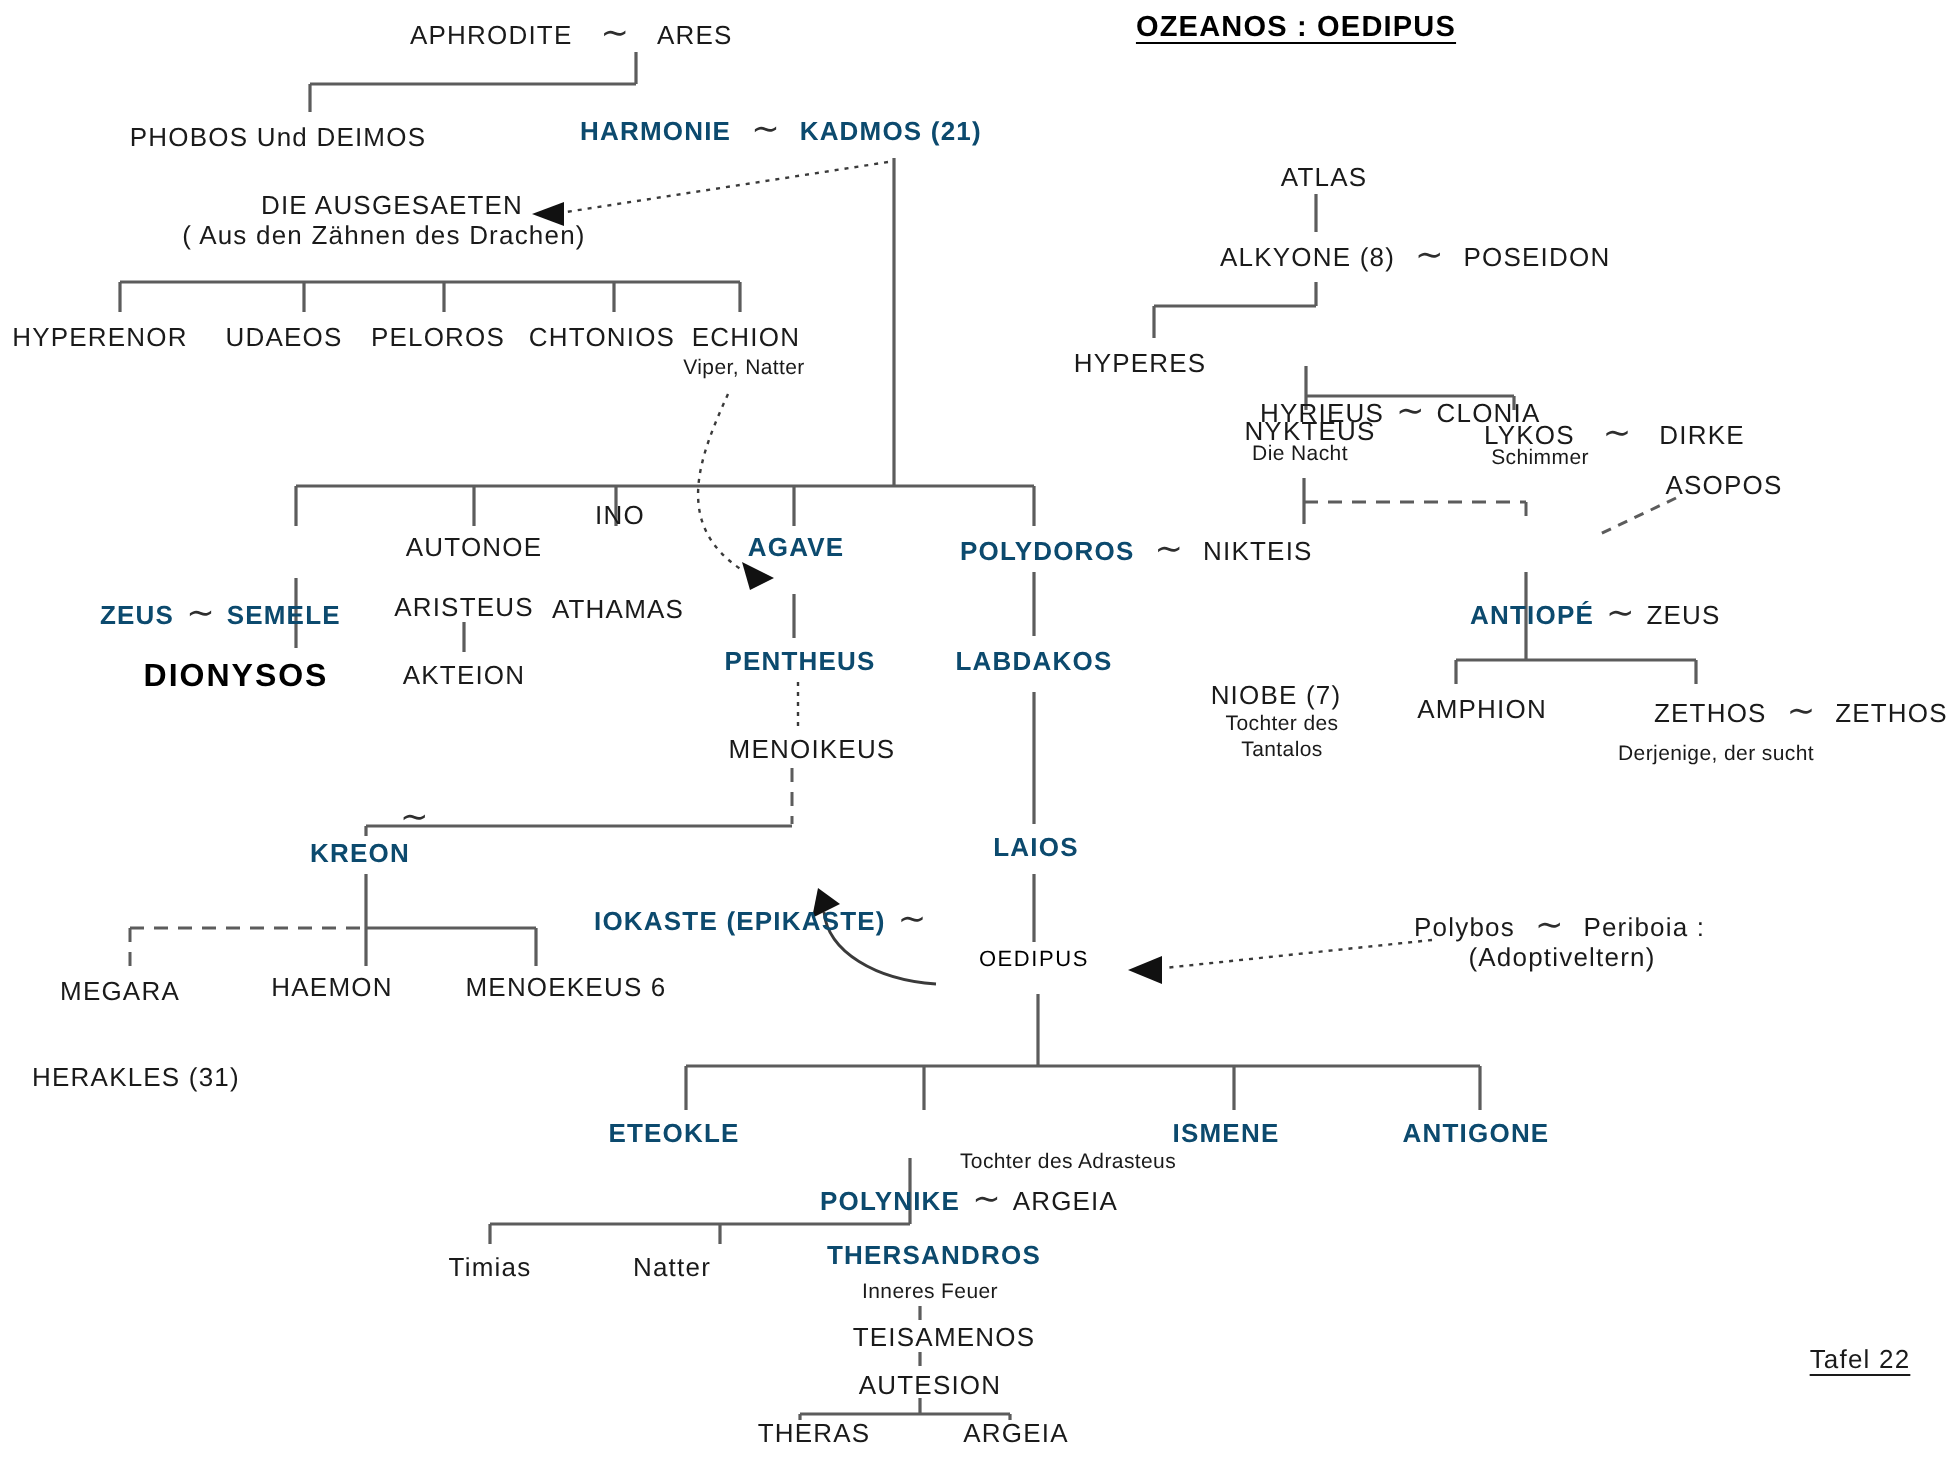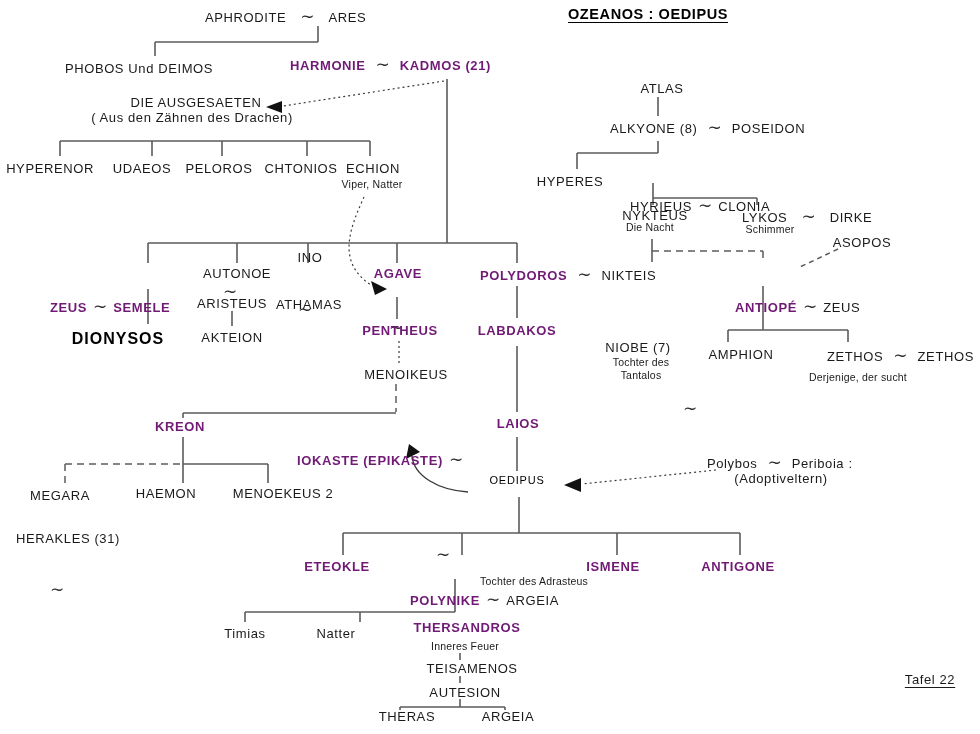--- a/index.html
+++ b/index.html
@@ -1,24 +1,24 @@
 <!DOCTYPE html>
 <html><head>
 <meta charset="utf-8">
 <style>
   html,body{margin:0;padding:0;background:#fff;}
   #stage{position:relative;width:980px;height:734px;background:#ffffff;overflow:hidden;
          font-family:"Liberation Sans",sans-serif;color:#1a1a1a;}
   #wires{position:absolute;left:0;top:0;width:980px;height:734px;}
   .lbl{position:absolute;white-space:nowrap;font-size:13px;line-height:1.05;letter-spacing:.6px;}
-  .c{transform:translateX(-50%);text-align:center;}
+  .c{transform:translateX(-50%);}
   .row{display:flex;align-items:center;}
   .row > span{display:inline-block;}
   .g6 > *{margin-right:6px;margin-top:32px;} .g10 > *{margin-right:10px;} .g14 > *{margin-right:14px;}
-  .b{font-weight:bold;color:#701a75;}
+  .b{font-weight:bold;color:#0c4a6e;}
   .s{font-size:10.5px;letter-spacing:.2px;}
   .bl{font-weight:bold;font-size:16px;color:#000;letter-spacing:1px;}
   .bl2{font-weight:normal;font-size:11px;color:#000;letter-spacing:.8px;}
   .sym{font-size:17px;color:#2e2e2e;letter-spacing:0;position:relative;top:-1px;font-weight:normal;}
   .u{text-decoration:underline;text-underline-offset:3px;}
   .title{font-weight:bold;font-size:14.5px;color:#000;}
 </style>
 </head>
 <body>
 
@@ -164,21 +164,21 @@
   <div class="lbl row g6" style="left:297px;top:420px">
     <span class="b">IOKASTE (EPIKASTE)</span>
     <span class="sym">∼</span>
   </div>
   <div class="lbl c b" style="left:518px;top:417px">LAIOS</div>
 
   <div class="lbl c" style="left:60px;top:489px">MEGARA</div>
   <div class="lbl c sym" style="left:57px;top:510px">∼</div>
   <div class="lbl c" style="left:68px;top:532px">HERAKLES (31)</div>
   <div class="lbl c" style="left:166px;top:487px">HAEMON</div>
-  <div class="lbl c" style="left:283px;top:487px">MENOEKEUS 2</div>
+  <div class="lbl c" style="left:283px;top:487px">MENOEKEUS 6</div>
 
   <div class="lbl c sym" style="left:443px;top:457px">∼</div>
   <div class="lbl c bl2" style="left:517px;top:475px">OEDIPUS</div>
   <div class="lbl row g10" style="left:707px;top:455px">
     <span>Polybos</span>
     <span class="sym">∼</span>
     <span>Periboia :</span>
   </div>
   <div class="lbl c" style="left:781px;top:472px">(Adoptiveltern)</div>
 

